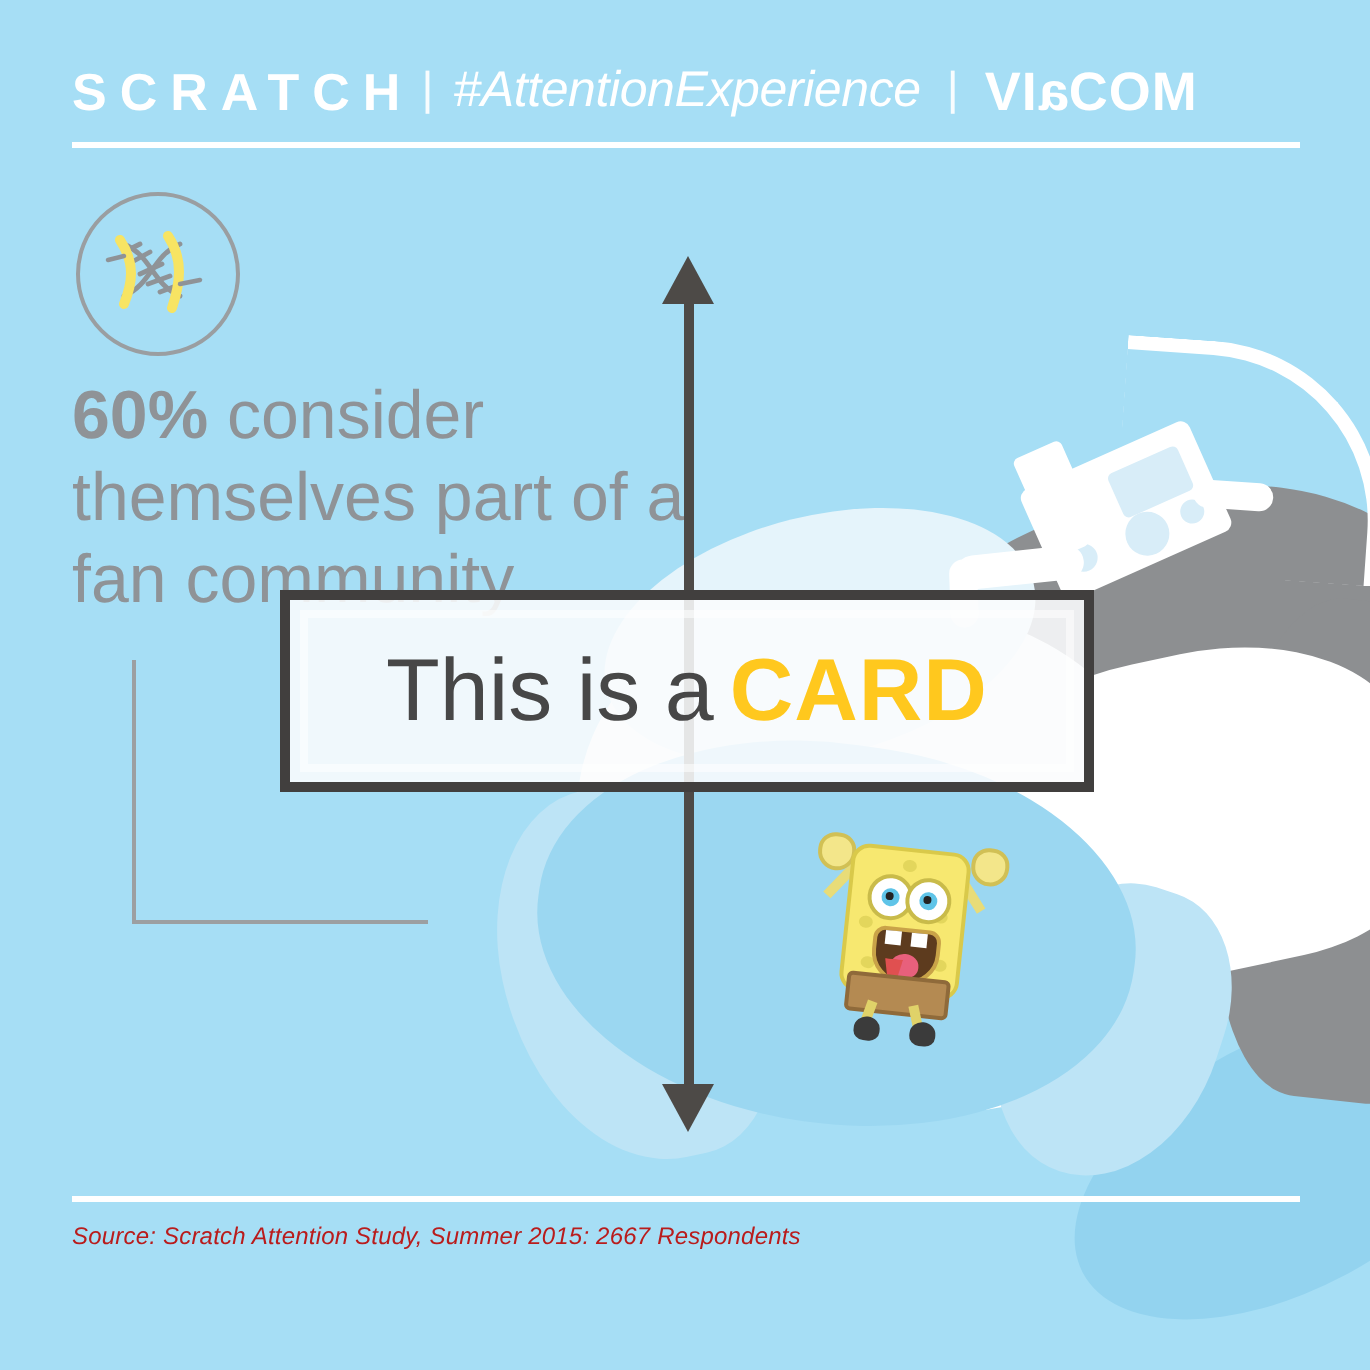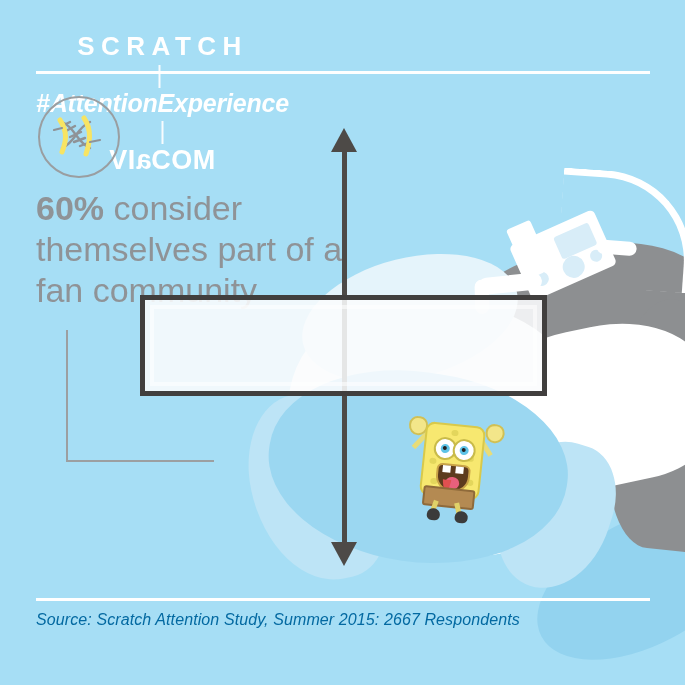--- a/index.html
+++ b/index.html
@@ -296,42 +296,41 @@
   
   .header {
     position: absolute;
     left: 0; top: 0;
     width: 685px; height: 80px;
   }
   .brandline {
     position: absolute;
     left: 36px; top: 31px;
     display: flex;
-    align-items: center;
+    align-items: flex-start;
     white-space: nowrap;
-    flex-direction: column;
   }
   .brand-scratch {
     color: #ffffff;
     font-size: 26px;
     font-weight: bold;
     letter-spacing: 6.5px;
   }
   .brand-sep {
     color: #ffffff;
     font-size: 23px;
     font-weight: 300;
     margin: 0 10px 0 4px;
     opacity: .92;
   }
   .brand-hash {
     color: #ffffff;
     font-size: 25px;
     font-style: italic;
-    font-weight: 700;
+    font-weight: 400;
     letter-spacing: -0.2px;
   }
   .brand-sep2 {
     color: #ffffff;
     font-size: 23px;
     font-weight: 300;
     margin: 0 13px;
     opacity: .92;
   }
   .brand-viacom {
@@ -445,22 +444,22 @@
   
   .footer-rule {
     position: absolute;
     left: 36px; top: 598px;
     width: 614px; height: 3px;
     background: #ffffff;
   }
   .footer-text {
     position: absolute;
     left: 36px; top: 611px;
-    color: #0369a1;
-    font-size: 16px;
+    color: #b91c1c;
+    font-size: 12px;
     font-style: italic;
     font-weight: 400;
     letter-spacing: 0.1px;
     white-space: nowrap;
   }
 </style>
 </head>
 <body>
 
 <div id="stage">
@@ -563,18 +562,19 @@
   </div>
 
   <div class="bracket"></div>
 
   <div class="arrow-head up"></div>
   <div class="arrow-line"></div>
   <div class="arrow-head down"></div>
 
   <div class="card">
     <div class="card-inner"></div>
+    <div class="card-text"><span>This is a</span><span class="em">CARD</span></div>
   </div>
 
   <div class="footer-rule"></div>
   <div class="footer-text">Source: Scratch Attention Study, Summer 2015: 2667 Respondents</div>
 
 </div>
 
 </body></html>

